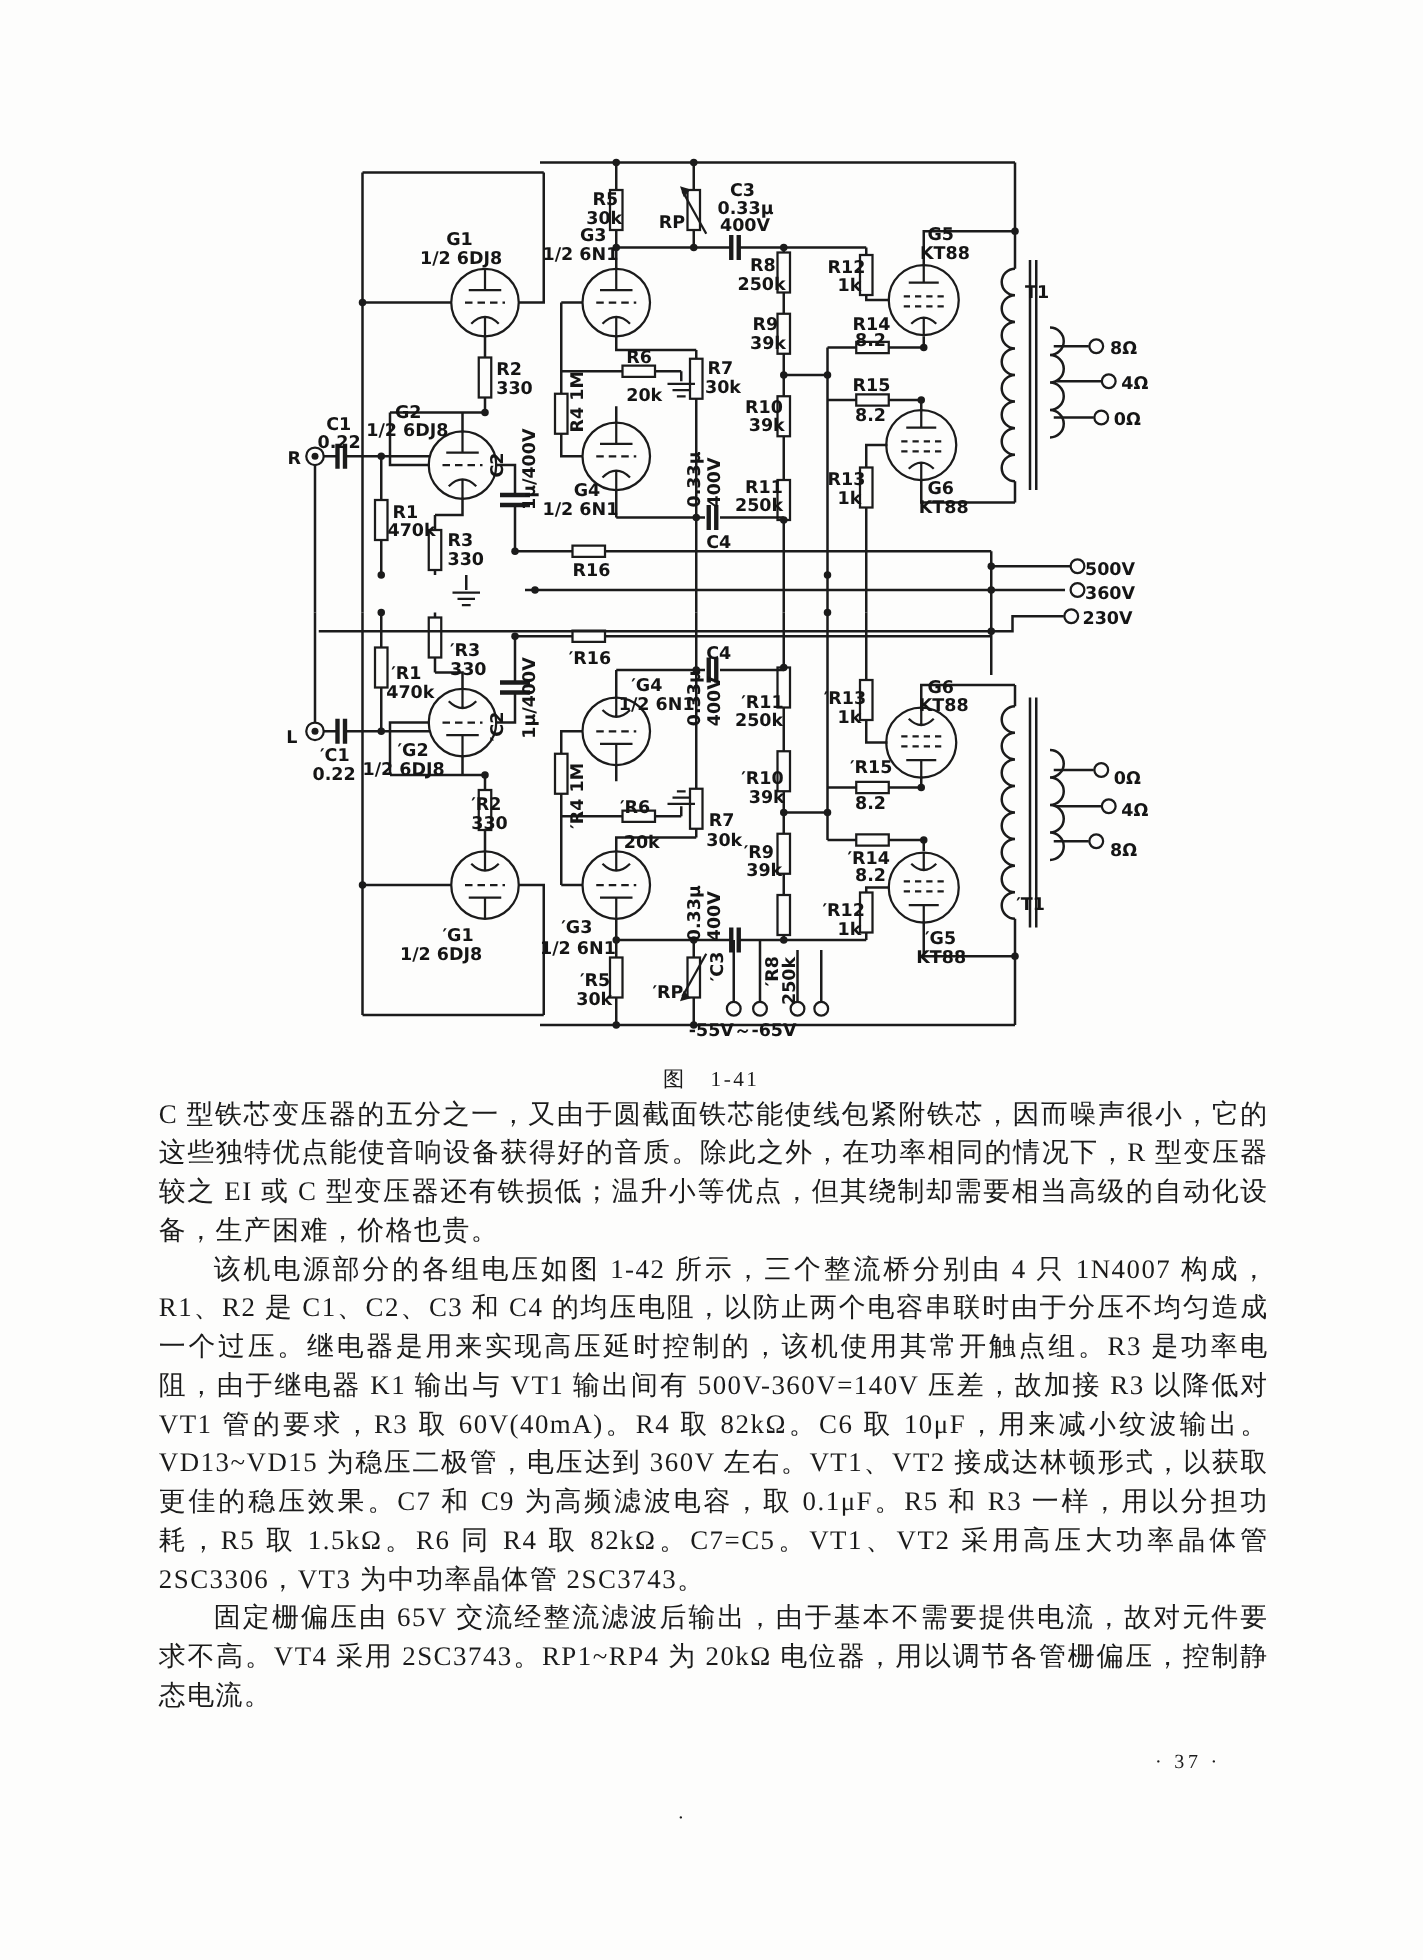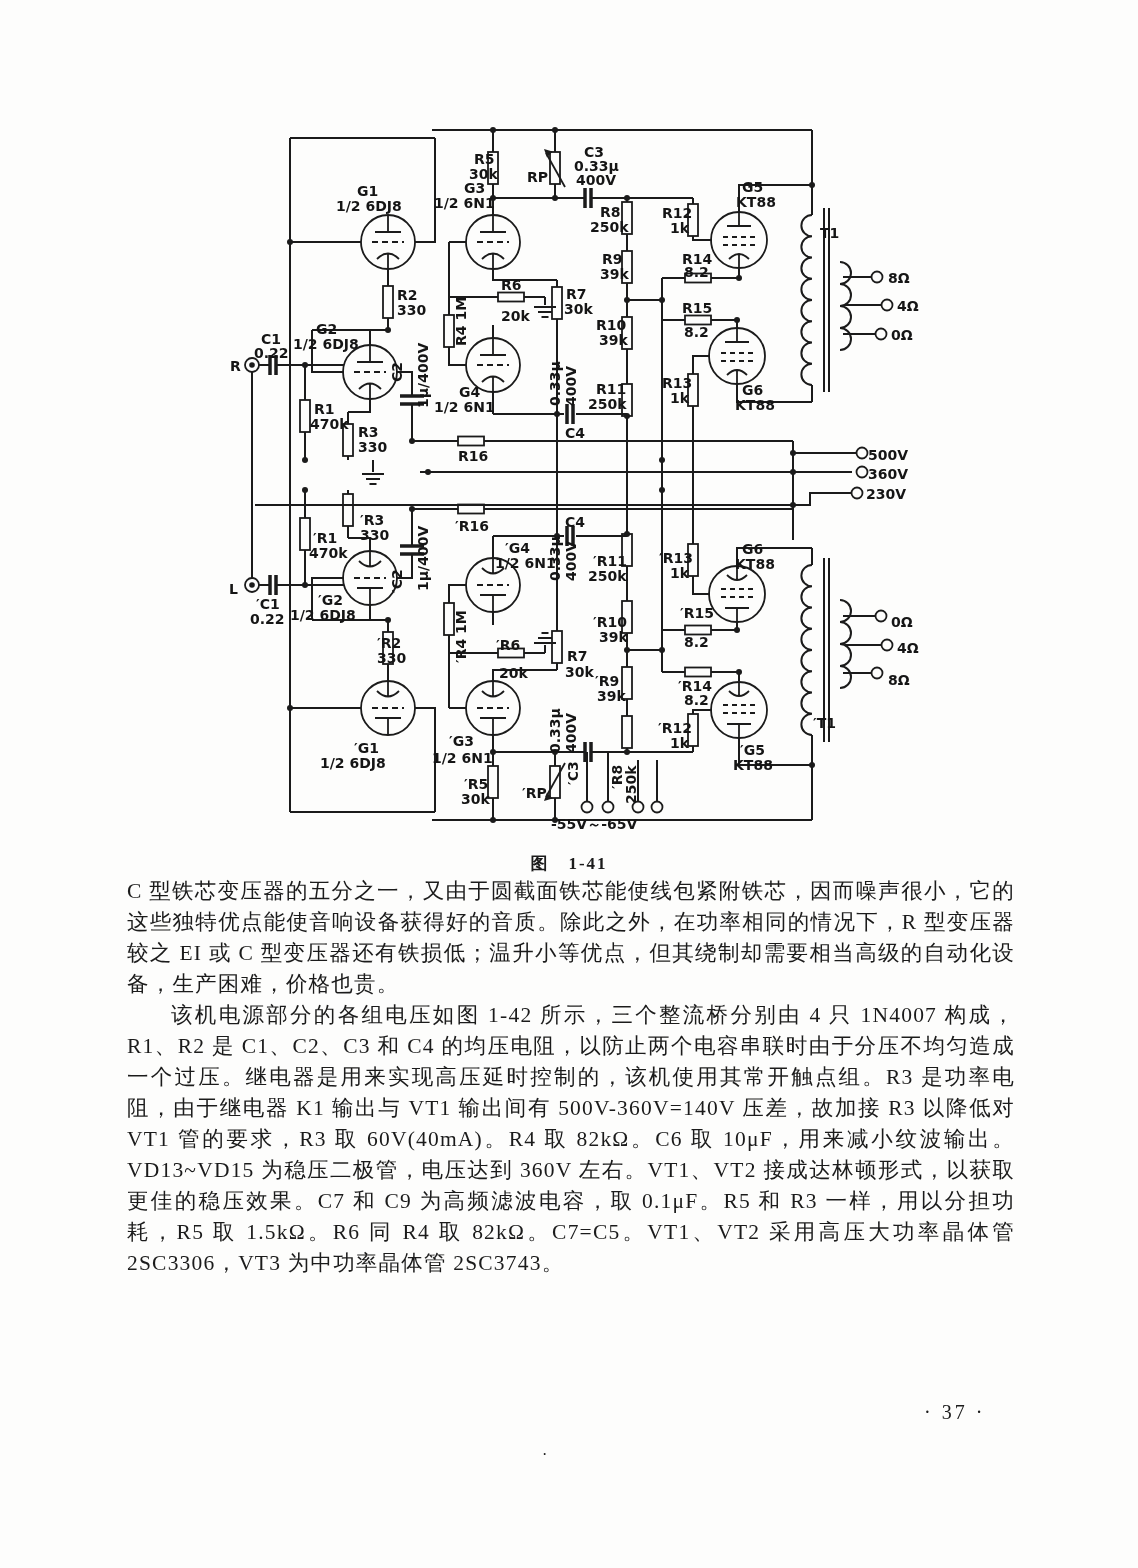--- a/index.html
+++ b/index.html
@@ -9,31 +9,31 @@
     font-family:"Liberation Serif","DejaVu Serif",serif;
   }
   #schematic-wrap{position:absolute;left:0;top:0;width:1138px;height:848px;}
   svg{display:block;}
   .wire{fill:none;stroke:#1b1b1b;stroke-width:2;}
   .thin{fill:none;stroke:#1b1b1b;stroke-width:1.8;}
   .dot{fill:#1b1b1b;stroke:none;}
   .slabel{font-family:"DejaVu Sans","Liberation Sans",sans-serif;font-size:14px;font-weight:bold;fill:#151515;}
   #figure-caption{
     position:absolute;left:0;top:852px;width:1138px;text-align:center;
-    font-size:17px;letter-spacing:2px;font-weight:bold;
+    font-size:17px;letter-spacing:2px;font-weight:normal;
   }
   #body-text{
     position:absolute;left:127px;top:876px;width:888px;
     font-size:21.5px;line-height:31px;letter-spacing:1.2px;
     text-align:justify;text-justify:inter-ideograph;
   }
   #body-text p{margin:0;padding:0;}
   #body-text p.ind{text-indent:2.05em;}
   #page-number{
-    position:absolute;left:924px;top:1401px;font-size:20px;letter-spacing:3px;font-family:Liberation Serif, serif;
+    position:absolute;left:924px;top:1401px;font-size:16px;letter-spacing:3px;font-family:Liberation Serif, serif;
   }
   #speck{position:absolute;left:542px;top:1446px;font-size:16px;}
 </style>
 </head>
 <body>
 
 <div id="schematic-wrap">
 <svg id="schematic-svg" width="1138" height="848" viewBox="0 0 1138 848">
   <defs>
     <g id="sym-tube">
@@ -303,16 +303,17 @@
       <text x="888" y="685" class="slabel" font-size="15">8Ω</text>
       <text x="551" y="829" class="slabel" font-size="15">-55V～-65V</text>
     </svg>
 </div>
 
 <div id="figure-caption">图　1-41</div>
 
 <div id="body-text" class="bodytext">
   <p>C 型铁芯变压器的五分之一，又由于圆截面铁芯能使线包紧附铁芯，因而噪声很小，它的这些独特优点能使音响设备获得好的音质。除此之外，在功率相同的情况下，R 型变压器较之 EI 或 C 型变压器还有铁损低；温升小等优点，但其绕制却需要相当高级的自动化设备，生产困难，价格也贵。</p>
   <p class="ind">该机电源部分的各组电压如图 1-42 所示，三个整流桥分别由 4 只 1N4007 构成，R1、R2 是 C1、C2、C3 和 C4 的均压电阻，以防止两个电容串联时由于分压不均匀造成一个过压。继电器是用来实现高压延时控制的，该机使用其常开触点组。R3 是功率电阻，由于继电器 K1 输出与 VT1 输出间有 500V-360V=140V 压差，故加接 R3 以降低对 VT1 管的要求，R3 取 60V(40mA)。R4 取 82kΩ。C6 取 10μF，用来减小纹波输出。VD13~VD15 为稳压二极管，电压达到 360V 左右。VT1、VT2 接成达林顿形式，以获取更佳的稳压效果。C7 和 C9 为高频滤波电容，取 0.1μF。R5 和 R3 一样，用以分担功耗，R5 取 1.5kΩ。R6 同 R4 取 82kΩ。C7=C5。VT1、VT2 采用高压大功率晶体管 2SC3306，VT3 为中功率晶体管 2SC3743。</p>
+  <p class="ind">固定栅偏压由 65V 交流经整流滤波后输出，由于基本不需要提供电流，故对元件要求不高。VT4 采用 2SC3743。RP1~RP4 为 20kΩ 电位器，用以调节各管栅偏压，控制静态电流。</p>
 </div>
 
 <div id="page-number">· 37 ·</div>
 <div id="speck">·</div>
 
 </body></html>

